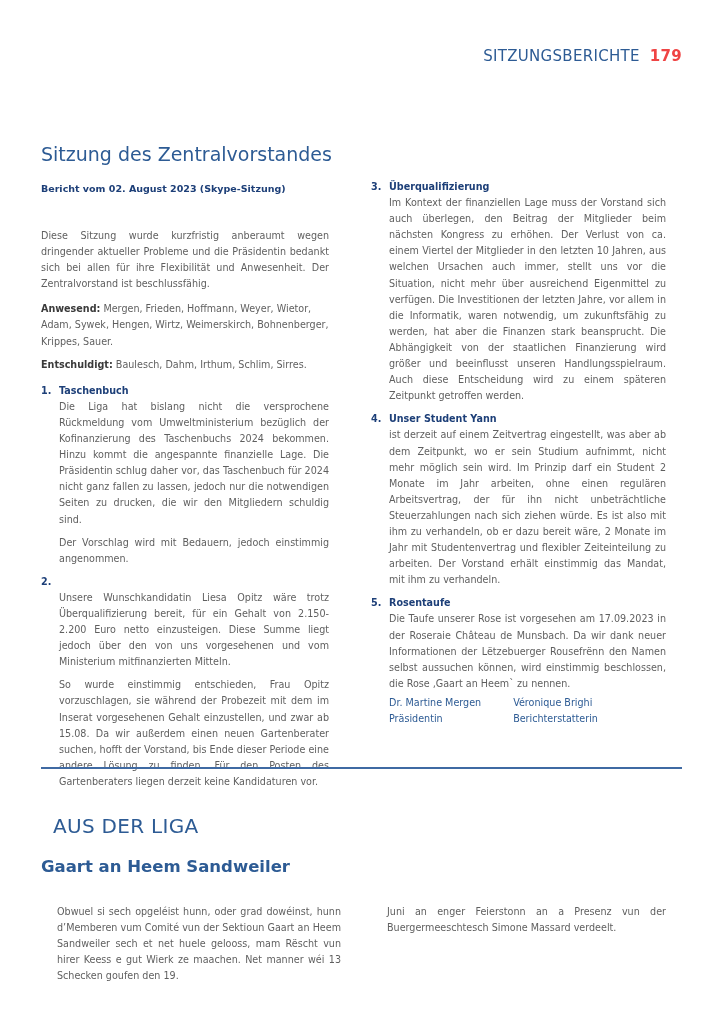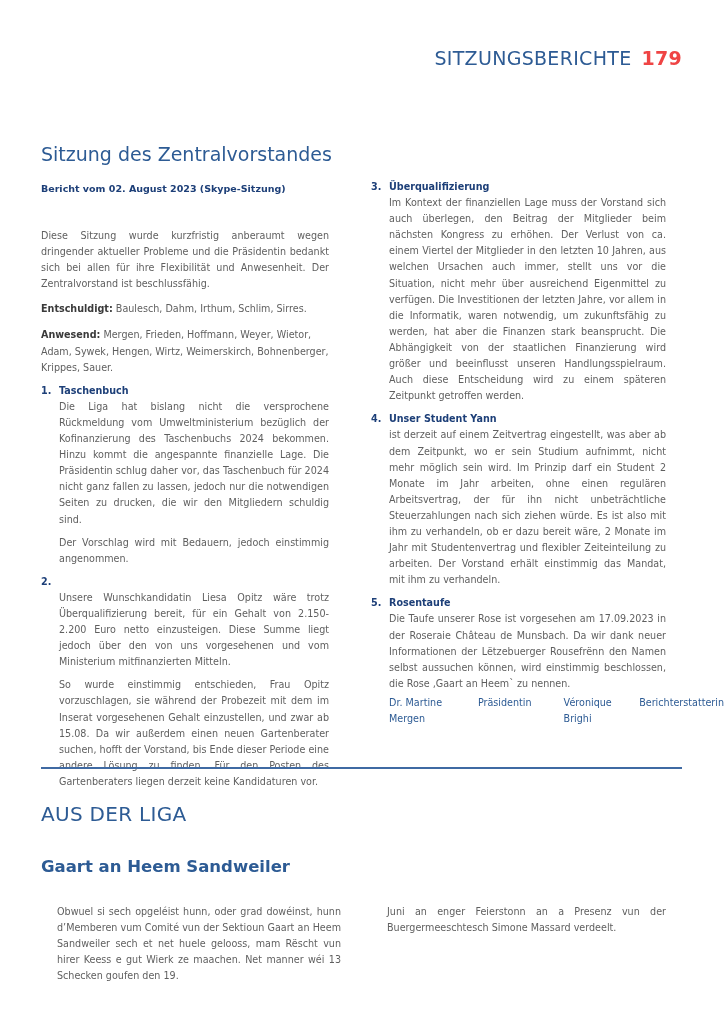--- a/index.html
+++ b/index.html
@@ -3,21 +3,21 @@
   <meta charset="utf-8">
   <style>
     html, body { margin: 0; padding: 0; background: #ffffff; }
     body {
       width: 724px; height: 1024px; position: relative; overflow: hidden;
       font-family: "DejaVu Sans", sans-serif;
       color: #5a5a5a;
     }
     .page-header {
       position: absolute; top: 47px; right: 42px;
-      font-size: 19px; color: #2d5b94; letter-spacing: 0.3px;
+      font-size: 15px; color: #2d5b94; letter-spacing: 0.3px;
       display: flex; align-items: flex-end; gap: 10px;
     }
     .page-header .section { font-weight: normal; }
     .page-header .page-num { font-weight: bold; color: #ef4444; }
 
     .section-title {
       position: absolute; left: 41px; top: 143px;
       font-size: 19px; color: #2d5b94; font-weight: normal;
     }
     .report-subtitle {
@@ -34,21 +34,21 @@
     .item { margin-bottom: 6px; }
     .item-head { display: flex; font-weight: bold; color: #1d3f78; }
     .item-num { width: 18px; }
     .item-body { padding-left: 18px; }
     .item-body p { margin-bottom: 7px; }
 
     .signatures {
       position: absolute; left: 389px; top: 695px;
       display: flex; gap: 32px; font-size: 9.6px; line-height: 16px; color: #2d5b94;
     }
-    .sig-block { display: flex; }
+    .sig-block { display: flex; flex-direction: column; }
 
     .divider {
       position: absolute; left: 41px; top: 767px; width: 641px; height: 2px;
       background: #3f6aa3;
     }
     .liga-title {
       position: absolute; left: 41px; top: 802px;
       font-size: 20px; color: #2d5b94; letter-spacing: 0.3px;
     }
     .liga-sub {
@@ -69,25 +69,25 @@
 <div class="page-header">
   <span class="section">SITZUNGSBERICHTE</span>
   <span class="page-num">179</span>
 </div>
 
 <h1 class="section-title" style="margin:0">Sitzung des Zentralvorstandes</h1>
 <div class="report-subtitle">Bericht vom 02. August 2023 (Skype-Sitzung)</div>
 
 <div class="col col-left">
   <p style="margin-bottom:9px">Diese Sitzung wurde kurzfristig anberaumt wegen dringender aktueller Probleme und die Präsidentin bedankt sich bei allen für ihre Flexibilität und Anwesenheit. Der Zentralvorstand ist beschlussfähig.</p>
+  <p style="text-align:left">
+    <span class="label-bold">Anwesend:</span><span> Mergen, Frieden, Hoffmann, Weyer, Wietor, Adam, Sywek, Hengen, Wirtz, Weimerskirch, Bohnenberger, Krippes, Sauer.</span>
+  </p>
   <p style="text-align:left; margin-bottom:10px">
     <span class="label-bold">Entschuldigt:</span><span> Baulesch, Dahm, Irthum, Schlim, Sirres.</span>
-  </p>
-  <p style="text-align:left">
-    <span class="label-bold">Anwesend:</span><span> Mergen, Frieden, Hoffmann, Weyer, Wietor, Adam, Sywek, Hengen, Wirtz, Weimerskirch, Bohnenberger, Krippes, Sauer.</span>
   </p>
 
   <div class="item">
     <div class="item-head">
       <span class="item-num">1.</span>
       <span>Taschenbuch</span>
     </div>
     <div class="item-body">
       <p>Die Liga hat bislang nicht die versprochene Rückmeldung vom Umweltministerium bezüglich der Kofinanzierung des Taschenbuchs 2024 bekommen. Hinzu kommt die angespannte finanzielle Lage. Die Präsidentin schlug daher vor, das Taschenbuch für 2024 nicht ganz fallen zu lassen, jedoch nur die notwendigen Seiten zu drucken, die wir den Mitgliedern schuldig sind.</p>
       <p>Der Vorschlag wird mit Bedauern, jedoch einstimmig angenommen.</p>
@@ -143,21 +143,21 @@
     <span>Präsidentin</span>
   </div>
   <div class="sig-block">
     <span>Véronique Brighi</span>
     <span>Berichterstatterin</span>
   </div>
 </div>
 
 <div class="divider"></div>
 
-<h2 class="liga-title" style="margin:0;font-weight:normal">AUS DER LIGA</h2>
+<h2 class="liga-title" style="margin:12px;font-weight:normal">AUS DER LIGA</h2>
 <h3 class="liga-sub" style="margin:0;font-weight:bold">Gaart an Heem Sandweiler</h3>
 
 <div class="liga-col liga-left">
   <p>Obwuel si sech opgeléist hunn, oder grad dowéinst, hunn d’Memberen vum Comité vun der Sektioun Gaart an Heem Sandweiler sech et net huele gelooss, mam Rëscht vun hirer Keess e gut Wierk ze maachen. Net manner wéi 13 Schecken goufen den 19.</p>
 </div>
 <div class="liga-col liga-right">
   <p>Juni an enger Feierstonn an a Presenz vun der Buergermeeschtesch Simone Massard verdeelt.</p>
 </div>
 
 </body></html>

